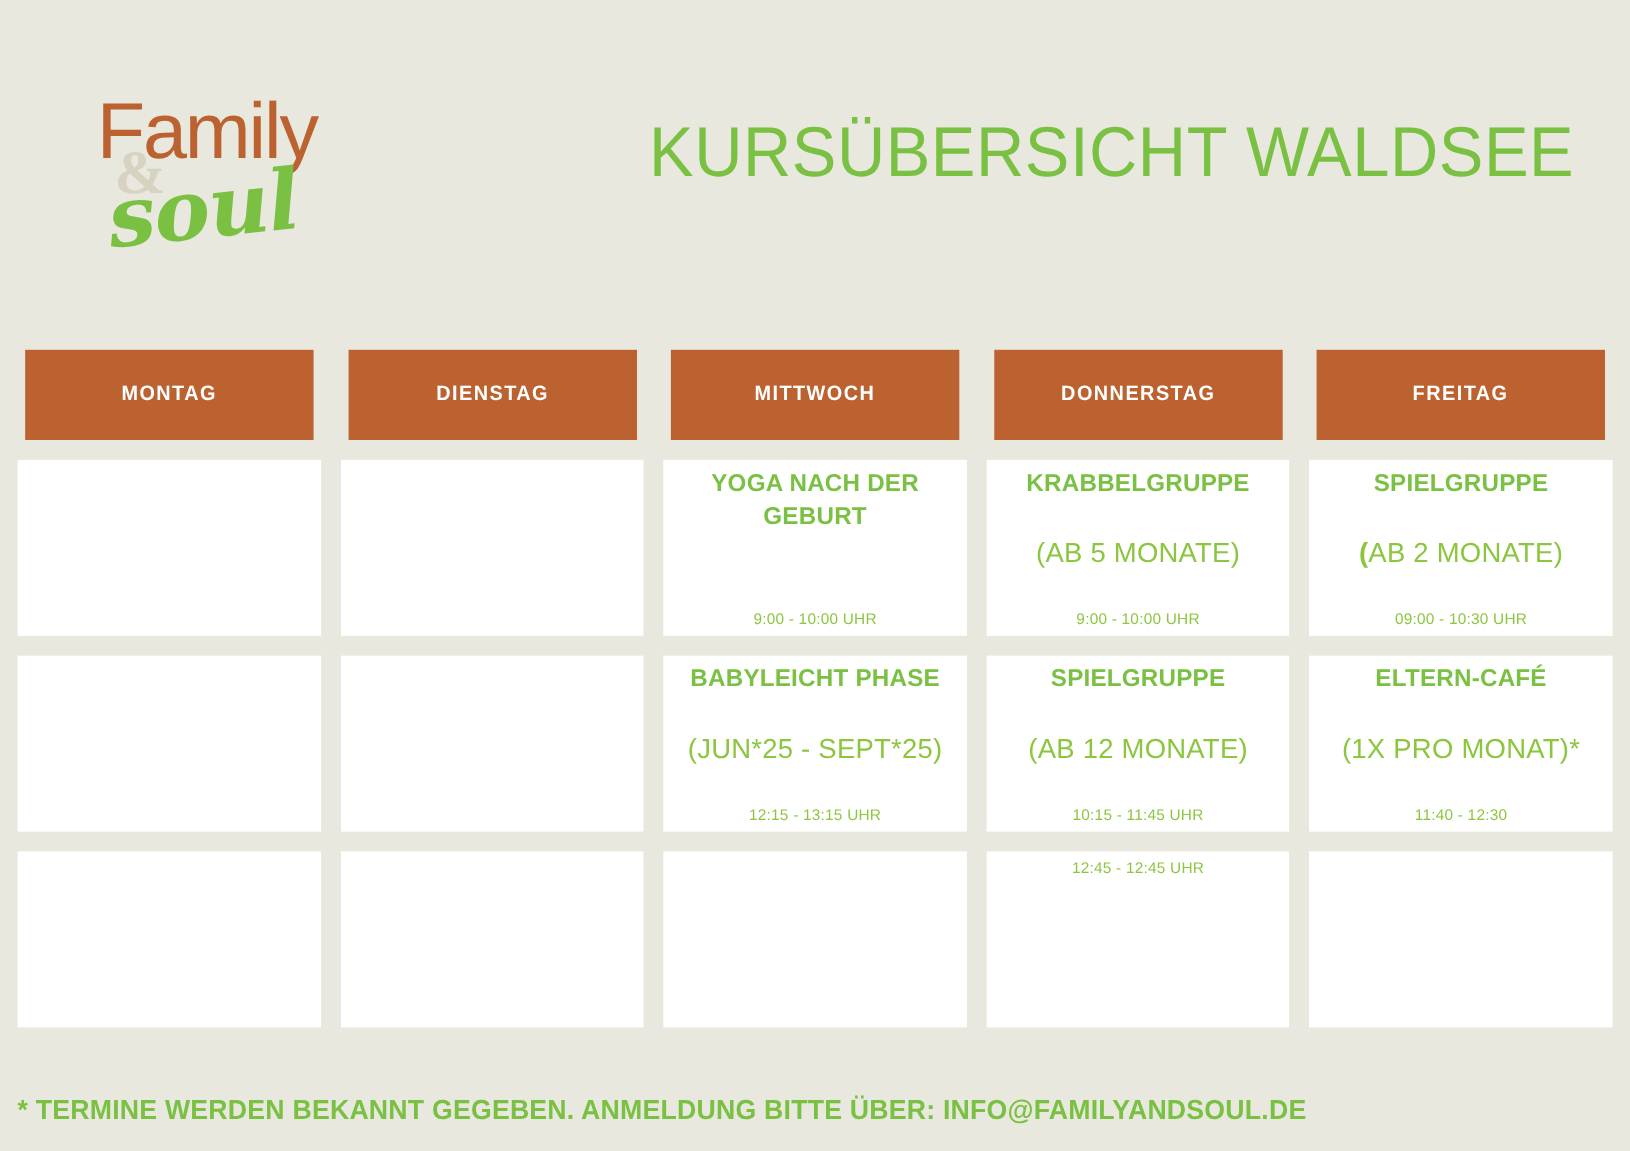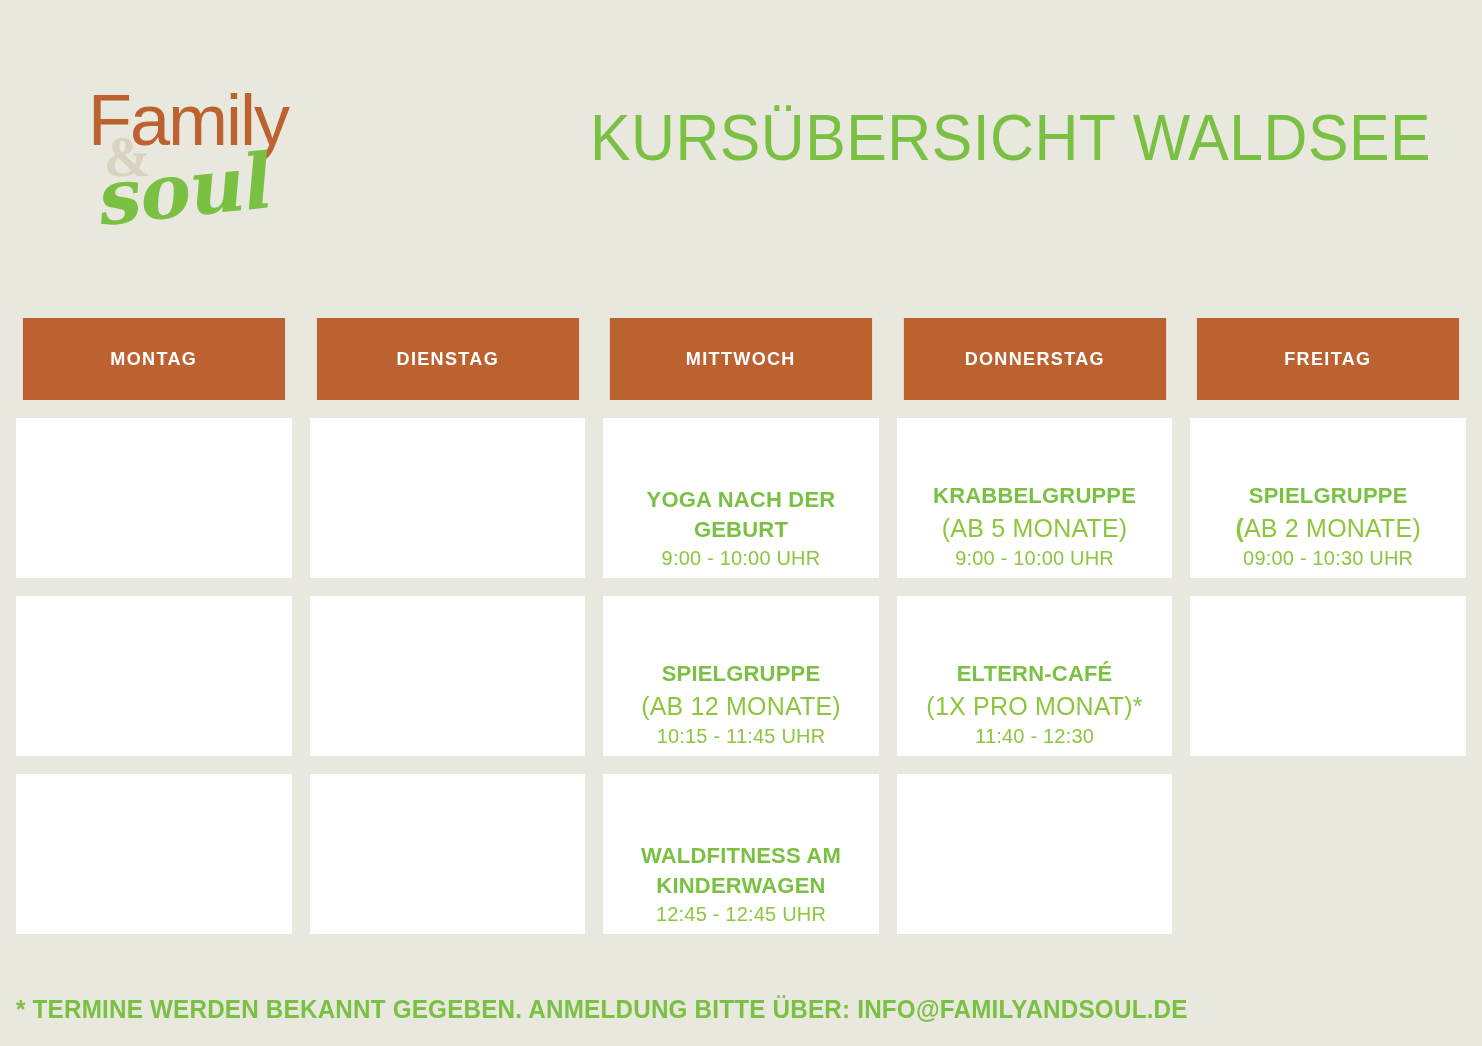--- a/index.html
+++ b/index.html
@@ -108,21 +108,21 @@
     letter-spacing: 1.4px;
     transform: scaleX(0.95);
   }
 
   .cell {
     background: #FFFFFF;
     height: 160px;
     display: flex;
     flex-direction: column;
     align-items: center;
-    justify-content: flex-end;
+    justify-content: space-between;
     text-align: center;
     padding: 6px 12px;
     box-sizing: border-box;
   }
   .cell.empty { }
 
   .cell-title {
     color: #7AC143;
     font-size: 22px;
     font-weight: 700;
@@ -134,21 +134,21 @@
     font-size: 25px;
     font-weight: 400;
     line-height: 1.36;
     letter-spacing: 0.2px;
   }
   .cell-sub .lead-paren {
     font-weight: 700;
   }
   .cell-time {
     color: #8CC63F;
-    font-size: 20px;
+    font-size: 14px;
     font-weight: 400;
     line-height: 1.36;
     letter-spacing: 0.2px;
   }
 
   
   .footnote {
     position: absolute;
     left: 16px;
     bottom: 22px;
@@ -193,32 +193,36 @@
       <div class="cell-time">9:00 - 10:00 UHR</div>
     </div>
     <div class="cell">
       <div class="cell-title">SPIELGRUPPE</div>
       <div class="cell-sub"><span class="lead-paren">(</span><span>AB 2 MONATE)</span></div>
       <div class="cell-time">09:00 - 10:30 UHR</div>
     </div>
     <div class="cell empty"></div>
     <div class="cell empty"></div>
     <div class="cell">
+      <div class="cell-title">BABYLEICHT PHASE</div>
+      <div class="cell-sub">(JUN*25 - SEPT*25)</div>
+      <div class="cell-time">12:15 - 13:15 UHR</div>
+    </div>
+    <div class="cell">
       <div class="cell-title">SPIELGRUPPE</div>
       <div class="cell-sub">(AB 12 MONATE)</div>
       <div class="cell-time">10:15 - 11:45 UHR</div>
     </div>
     <div class="cell">
       <div class="cell-title">ELTERN-CAFÉ</div>
       <div class="cell-sub">(1X PRO MONAT)*</div>
       <div class="cell-time">11:40 - 12:30</div>
     </div>
     <div class="cell empty"></div>
     <div class="cell empty"></div>
     <div class="cell empty"></div>
     <div class="cell">
-      <div class="cell-title">WALDFITNESS AM KINDERWAGEN</div>
       <div class="cell-time">12:45 - 12:45 UHR</div>
     </div>
     <div class="cell empty"></div>
   </div>
 
 <div class="footnote">* TERMINE WERDEN BEKANNT GEGEBEN. ANMELDUNG BITTE ÜBER: INFO@FAMILYANDSOUL.DE</div>
 
 </body></html>

